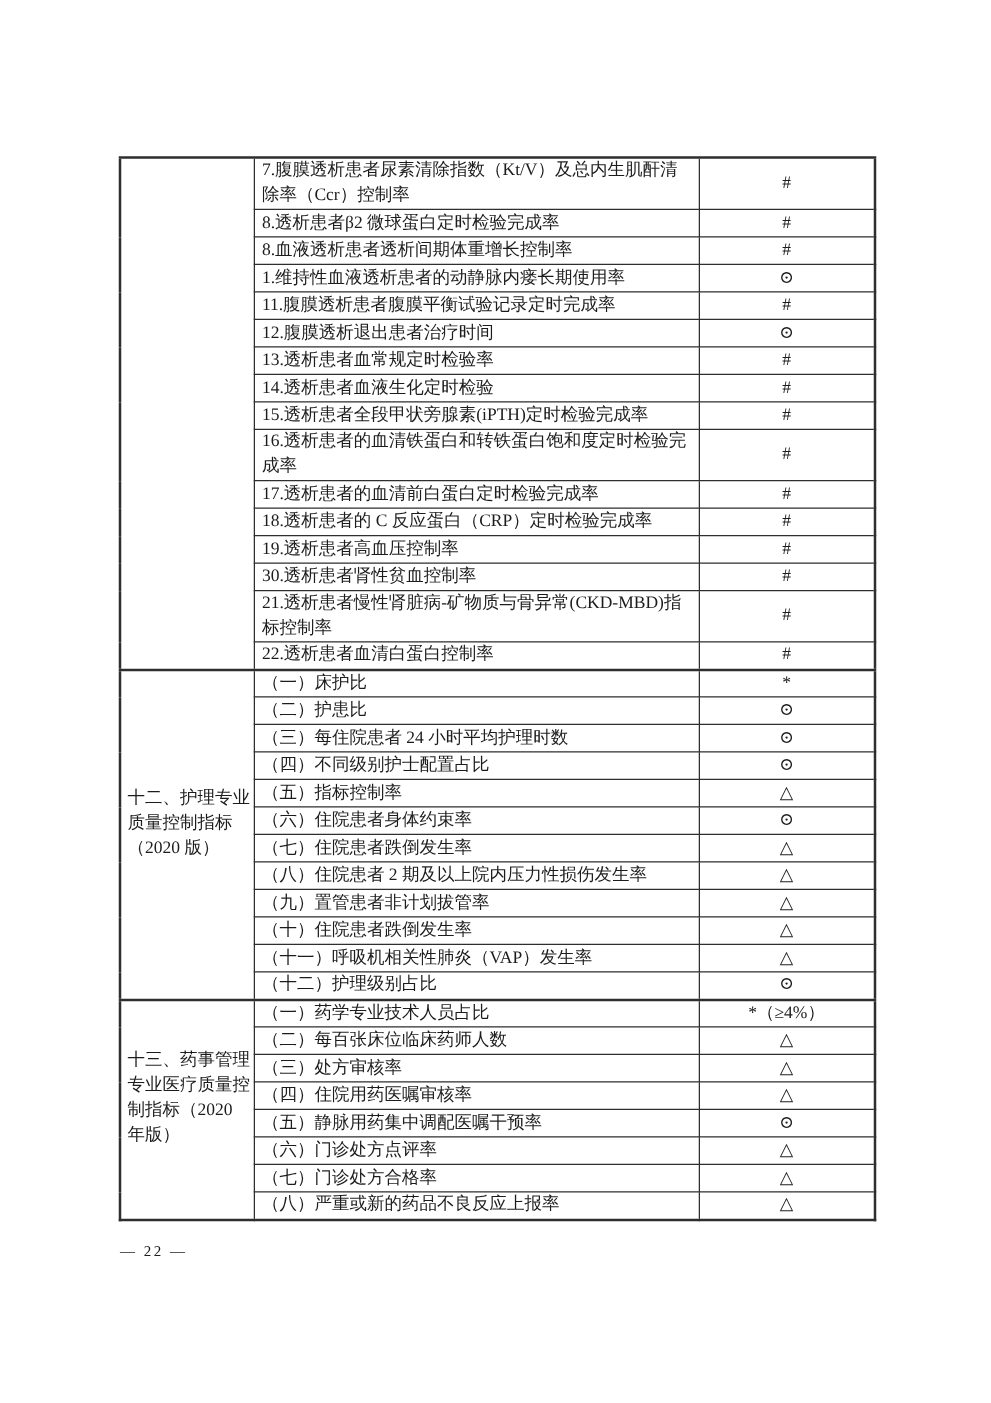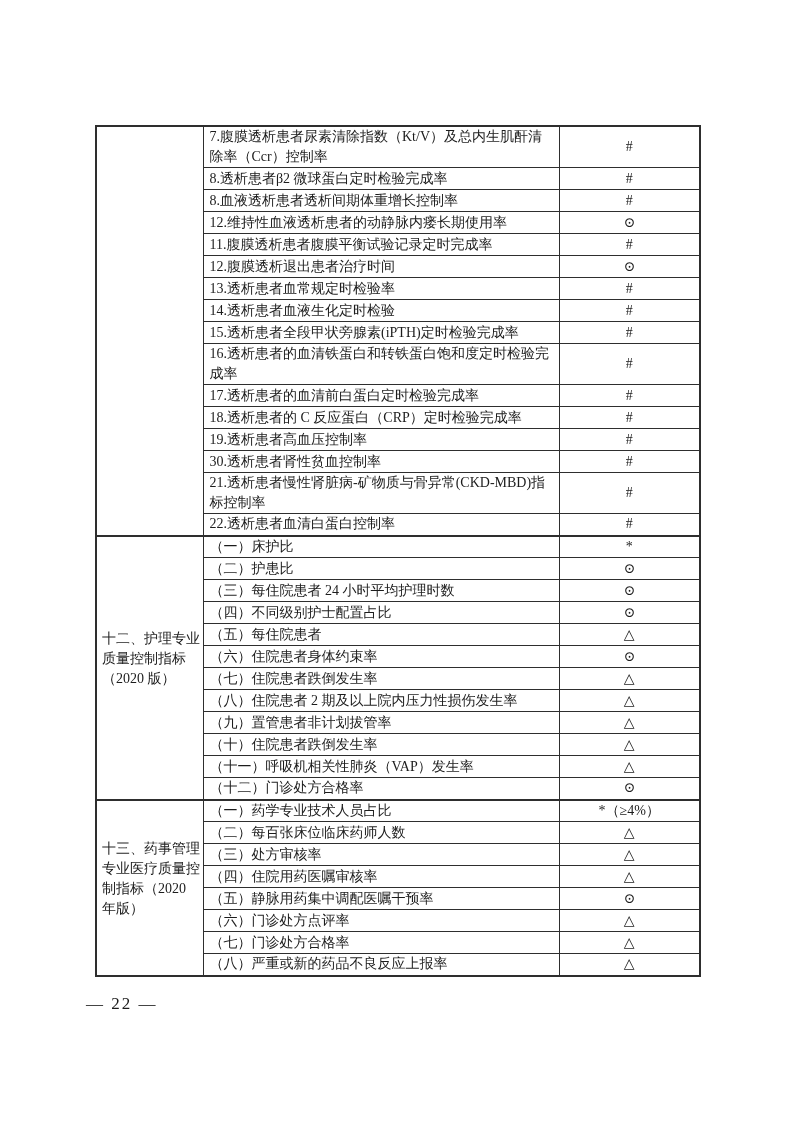--- a/index.html
+++ b/index.html
@@ -41,22 +41,22 @@
   td.ind {
     padding: 0 4px 0 6px;
     text-align: left;
   }
   td.mark {
     text-align: center;
     padding: 0 2px;
   }
   .footer {
     position: absolute;
-    left: 86px; top: 994px;
-    font-size: 17px;
+    left: 96px; top: 994px;
+    font-size: 12px;
     letter-spacing: 2px;
     color: #1c1c1c;
   }
 </style>
 </head>
 <body>
 
 <div class="page">
 
   <table class="qc">
@@ -73,21 +73,21 @@
         </tr>
         <tr>
           <td class="ind">8.透析患者β2 微球蛋白定时检验完成率</td>
           <td class="mark">#</td>
         </tr>
         <tr>
           <td class="ind">8.血液透析患者透析间期体重增长控制率</td>
           <td class="mark">#</td>
         </tr>
         <tr>
-          <td class="ind">12.维持性血液透析患者的动静脉内瘘长期使用率</td>
+          <td class="ind">1.维持性血液透析患者的动静脉内瘘长期使用率</td>
           <td class="mark">⊙</td>
         </tr>
         <tr>
           <td class="ind">11.腹膜透析患者腹膜平衡试验记录定时完成率</td>
           <td class="mark">#</td>
         </tr>
         <tr>
           <td class="ind">12.腹膜透析退出患者治疗时间</td>
           <td class="mark">⊙</td>
         </tr>
@@ -142,21 +142,21 @@
         </tr>
         <tr>
           <td class="ind">（三）每住院患者 24 小时平均护理时数</td>
           <td class="mark">⊙</td>
         </tr>
         <tr>
           <td class="ind">（四）不同级别护士配置占比</td>
           <td class="mark">⊙</td>
         </tr>
         <tr>
-          <td class="ind">（五）每住院患者</td>
+          <td class="ind">（五）指标控制率</td>
           <td class="mark">△</td>
         </tr>
         <tr>
           <td class="ind">（六）住院患者身体约束率</td>
           <td class="mark">⊙</td>
         </tr>
         <tr>
           <td class="ind">（七）住院患者跌倒发生率</td>
           <td class="mark">△</td>
         </tr>
@@ -170,21 +170,21 @@
         </tr>
         <tr>
           <td class="ind">（十）住院患者跌倒发生率</td>
           <td class="mark">△</td>
         </tr>
         <tr>
           <td class="ind">（十一）呼吸机相关性肺炎（VAP）发生率</td>
           <td class="mark">△</td>
         </tr>
         <tr>
-          <td class="ind">（十二）门诊处方合格率</td>
+          <td class="ind">（十二）护理级别占比</td>
           <td class="mark">⊙</td>
         </tr>
         <tr class="sec-start">
           <td class="cat" rowspan="8">十三、药事管理专业医疗质量控制指标（2020 年版）</td>
           <td class="ind">（一）药学专业技术人员占比</td>
           <td class="mark">*（≥4%）</td>
         </tr>
         <tr>
           <td class="ind">（二）每百张床位临床药师人数</td>
           <td class="mark">△</td>

